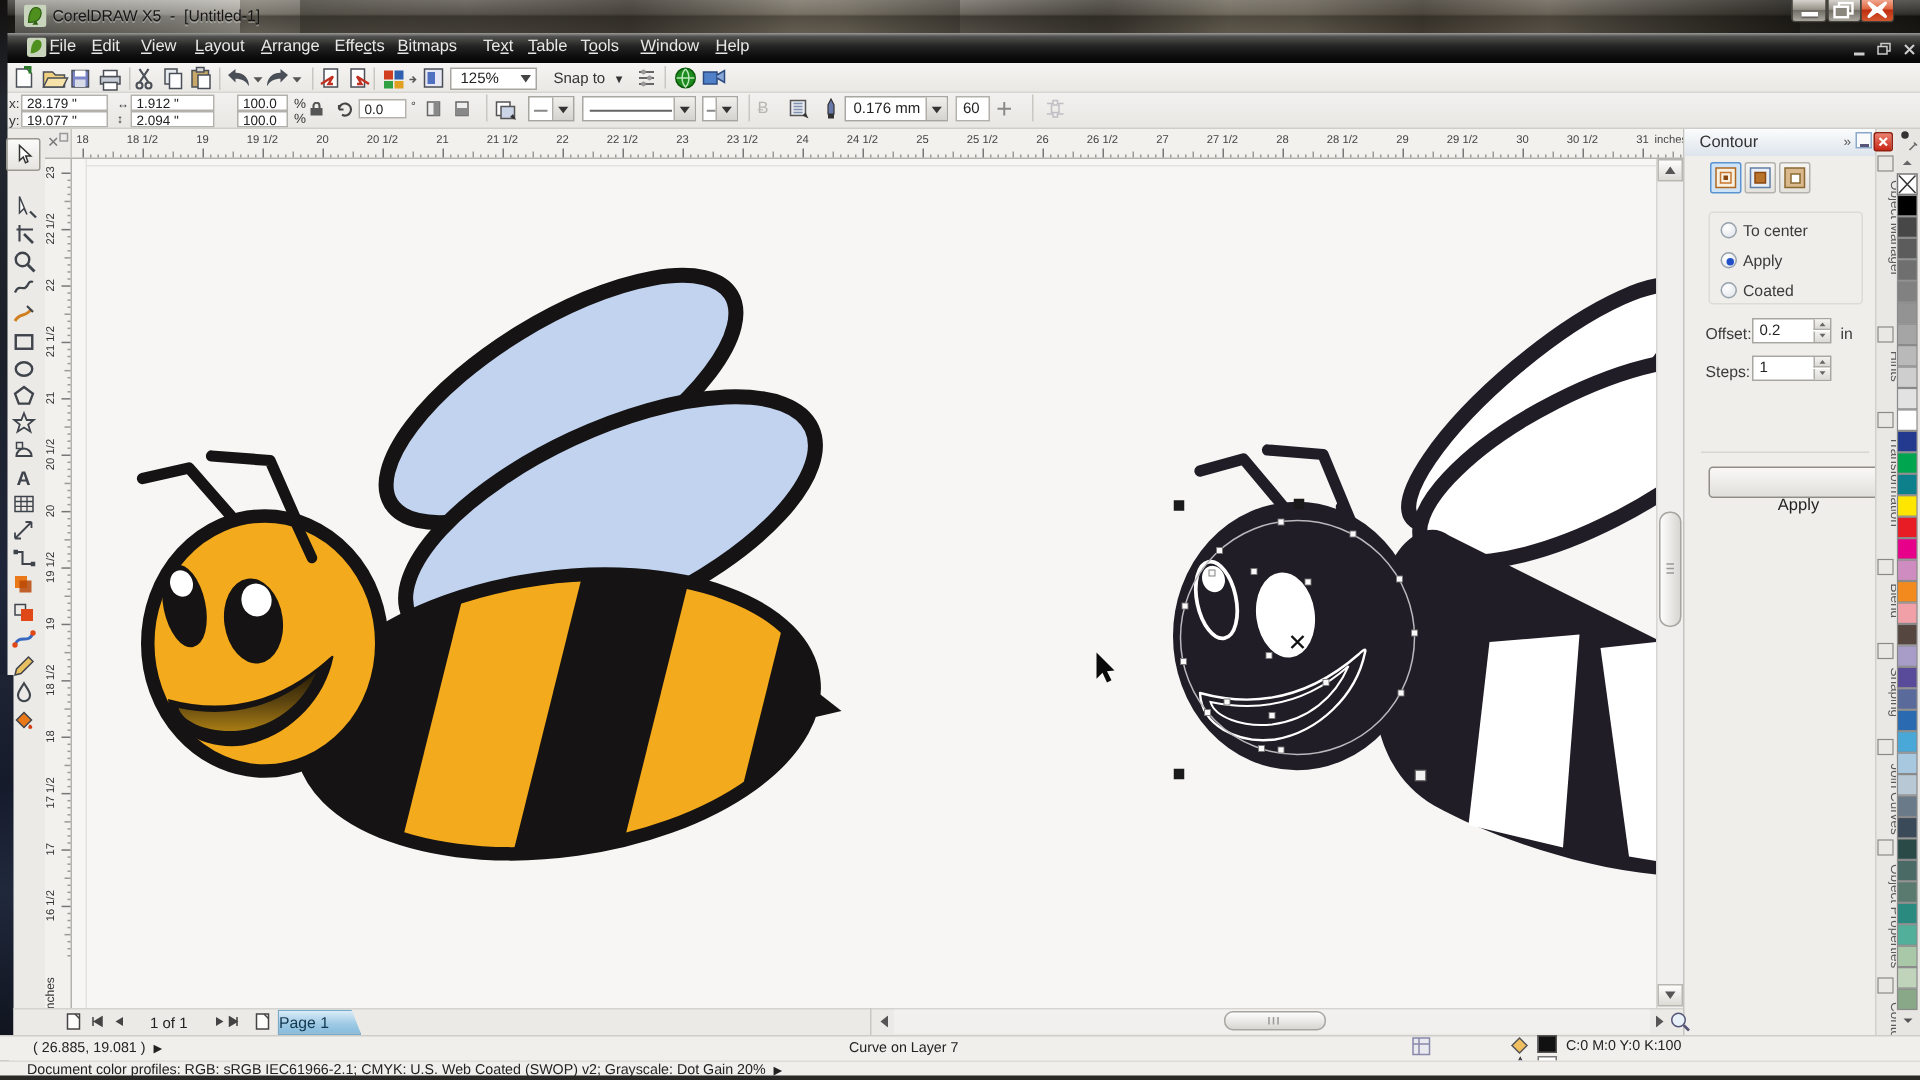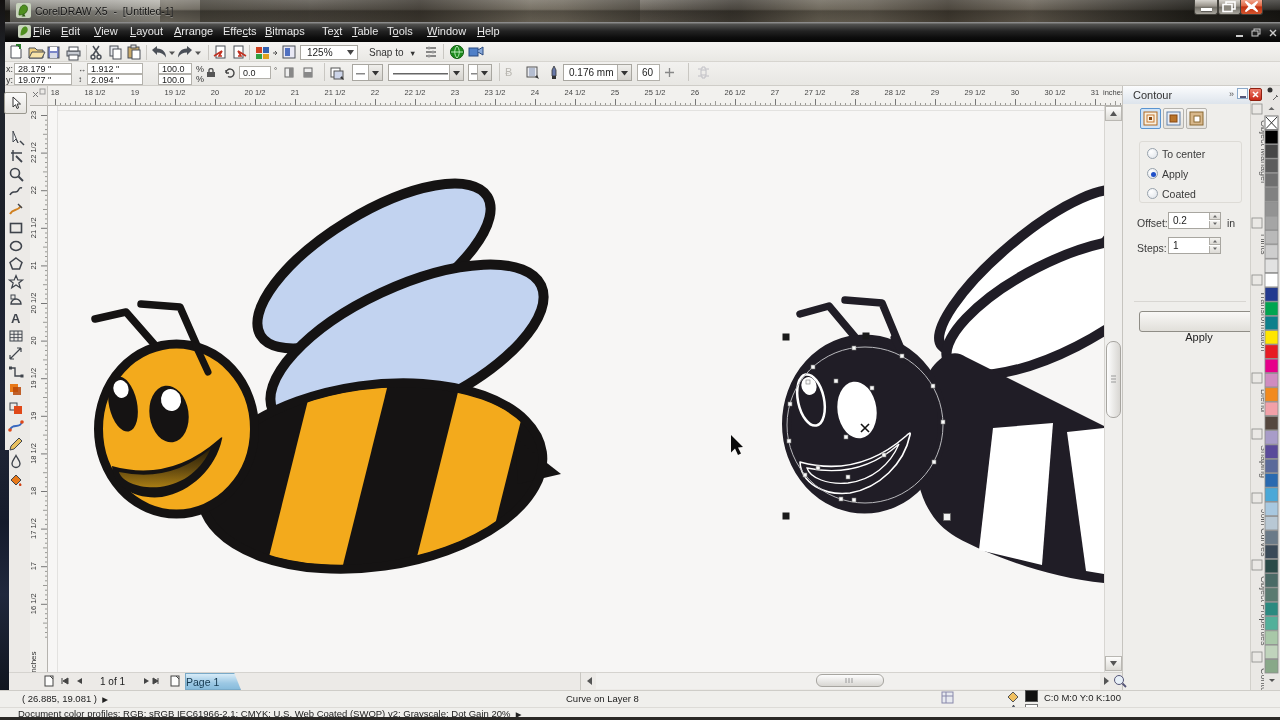--- a/index.html
+++ b/index.html
@@ -978,21 +978,21 @@
     </svg>
   </div>
 <div style="position:absolute;left:1112px;top:673px;width:16px;height:16px">
     <svg width="16" height="16">
       <circle cx="7" cy="7" r="4.5" fill="#e8f0f8" stroke="#557"></circle>
       <path d="M10.5 10.5 L14 14" stroke="#557" stroke-width="1.8"></path>
     </svg>
   </div>
 <div style="position:absolute;left:0;top:690px;width:1280px;height:17px;background:#f0efec;border-top:1px solid #cfcdc8"></div>
 <div style="position:absolute;left:22px;top:693px;font-size:9.5px;color:#222">( 26.885, 19.081 )&nbsp; <span style="font-size:7.5px">▶</span></div>
-<div style="position:absolute;left:566px;top:693px;font-size:9.5px;color:#222">Curve on Layer 8</div>
+<div style="position:absolute;left:566px;top:693px;font-size:9.5px;color:#222">Curve on Layer 7</div>
 <div style="position:absolute;left:941px;top:691px;width:13px;height:13px">
     <svg width="13" height="13">
       <rect x="1" y="1" width="11" height="11" fill="#e8eaf0" stroke="#88a"></rect>
       <path d="M1 5 h11 M5 1 v11" stroke="#88a"></path>
     </svg>
   </div>
 <div style="position:absolute;left:1006px;top:690px;width:14px;height:14px">
     <svg width="14" height="14">
       <path d="M7 2 L12 7 L7 12 L2 7 Z" fill="#f0c060" stroke="#555"></path>
     </svg>

